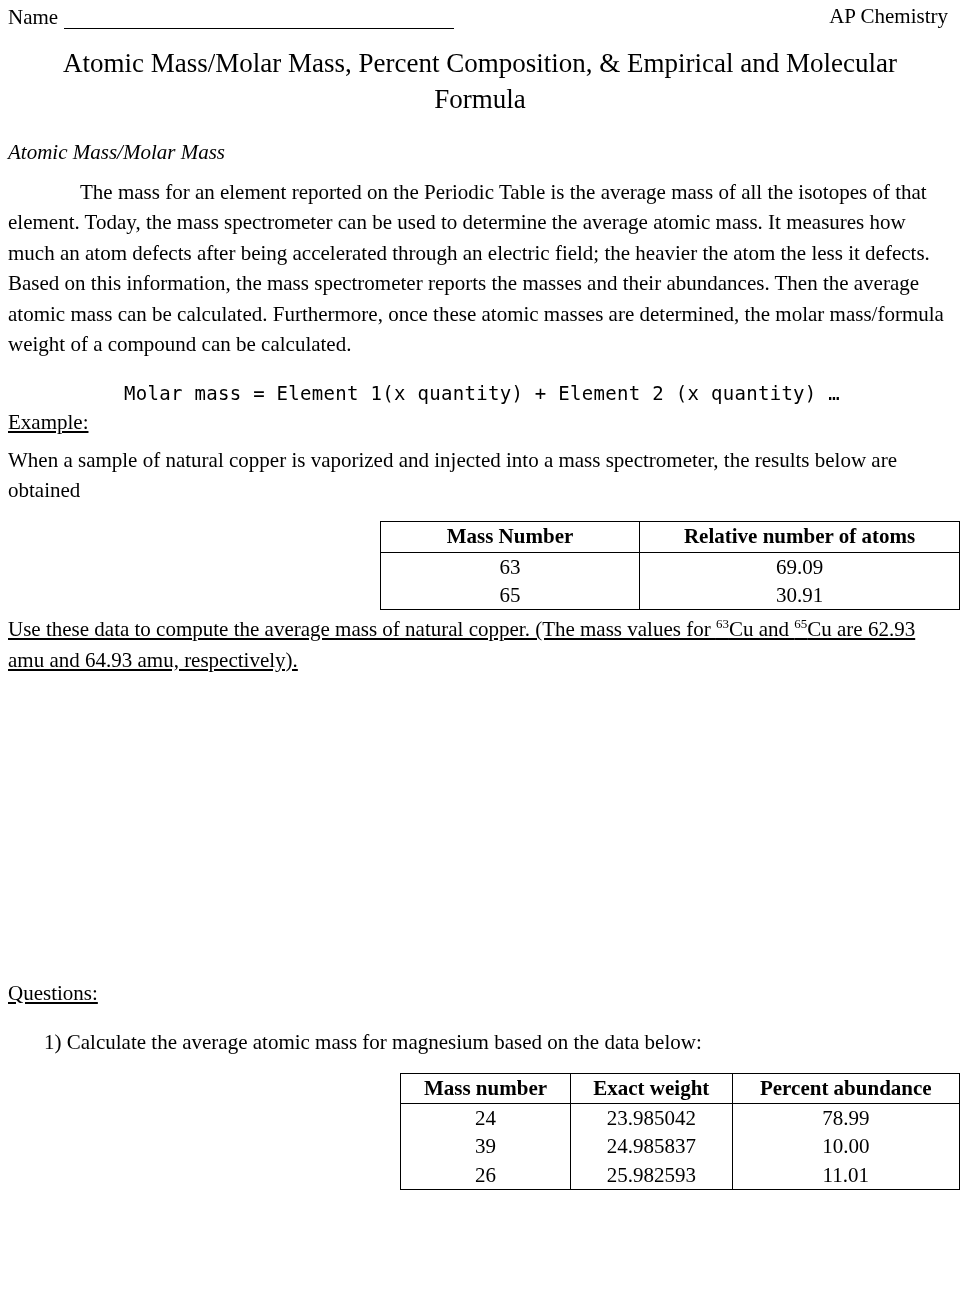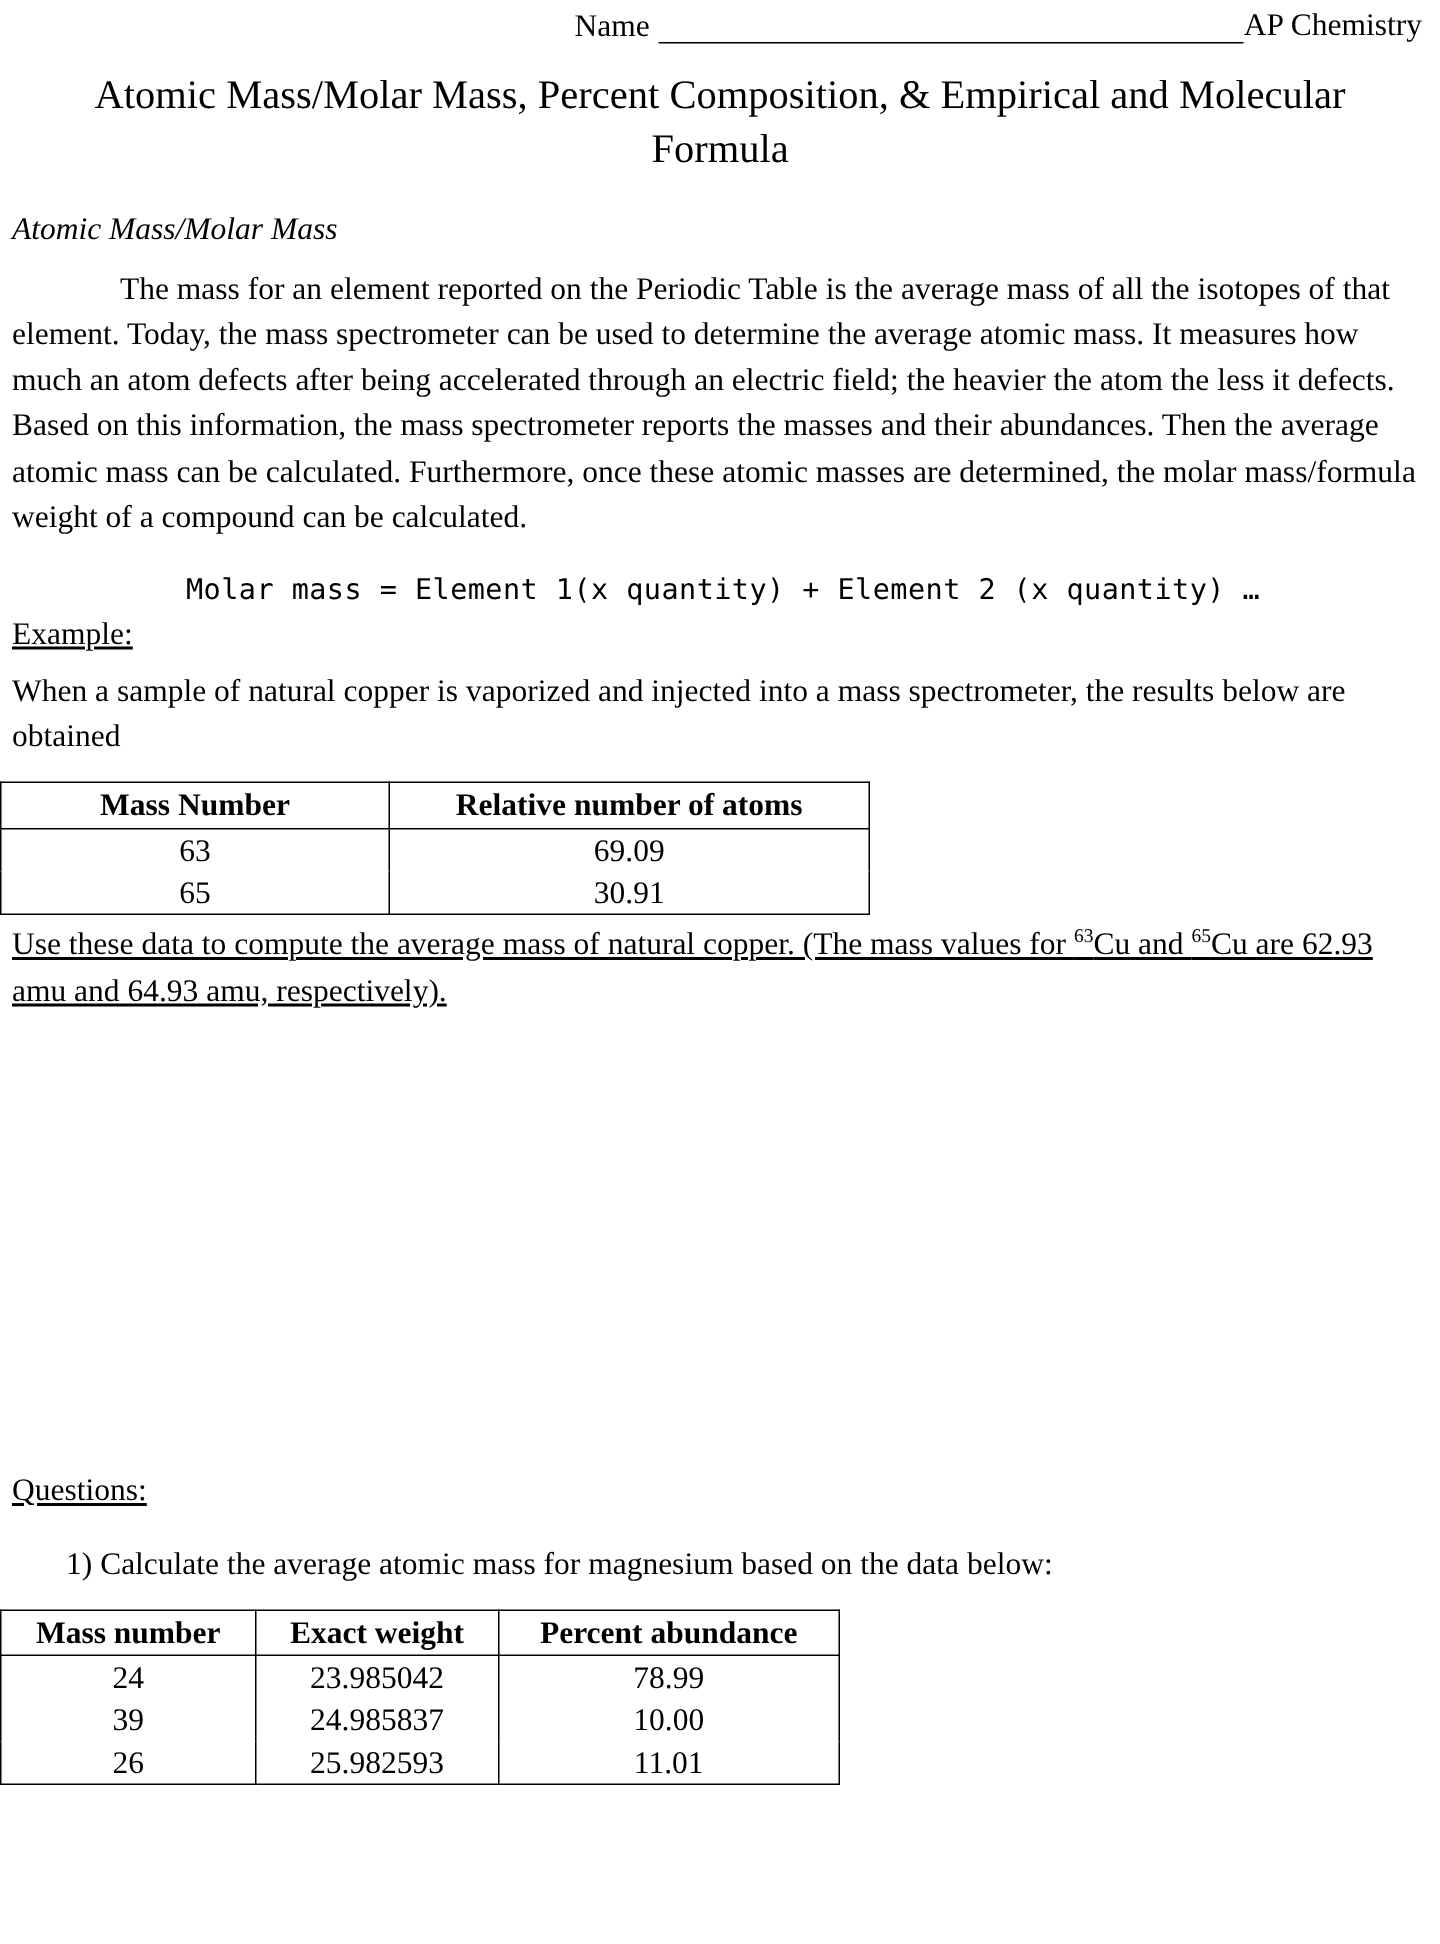--- a/index.html
+++ b/index.html
@@ -18,21 +18,21 @@
     position: relative;
     width: 960px;
     min-height: 1296px;
     padding: 0;
     box-sizing: border-box;
   }
   
   .header {
     display: flex;
     align-items: flex-end;
-    justify-content: flex-end;
+    justify-content: space-between;
     padding: 4px 8px 0 8px;
     font-size: 21px;
   }
   .name-block {
     display: flex;
     align-items: flex-end;
     gap: 6px;
   }
   .name-label {
     font-size: 21px;
@@ -84,21 +84,21 @@
   .underlined {
     text-decoration: underline;
     font-size: 21px;
   }
   .example-label {
     margin: 6px 0 0 8px;
   }
   
   .tbl-wrap {
     display: flex;
-    justify-content: flex-start;
+    justify-content: flex-end;
     margin-top: 16px;
   }
   table.data {
     border-collapse: collapse;
     font-size: 21px;
   }
   table.data th {
     font-weight: bold;
     border: 1.5px solid #000;
     padding: 2px 14px;

